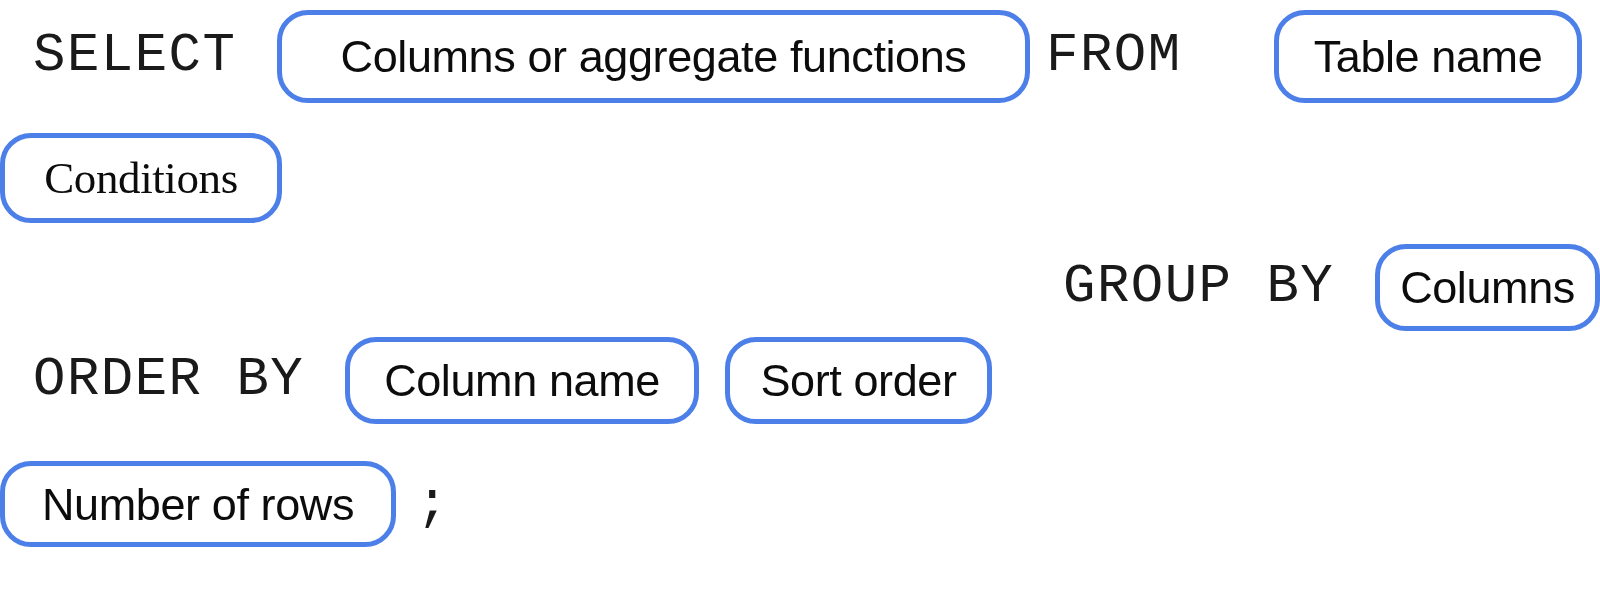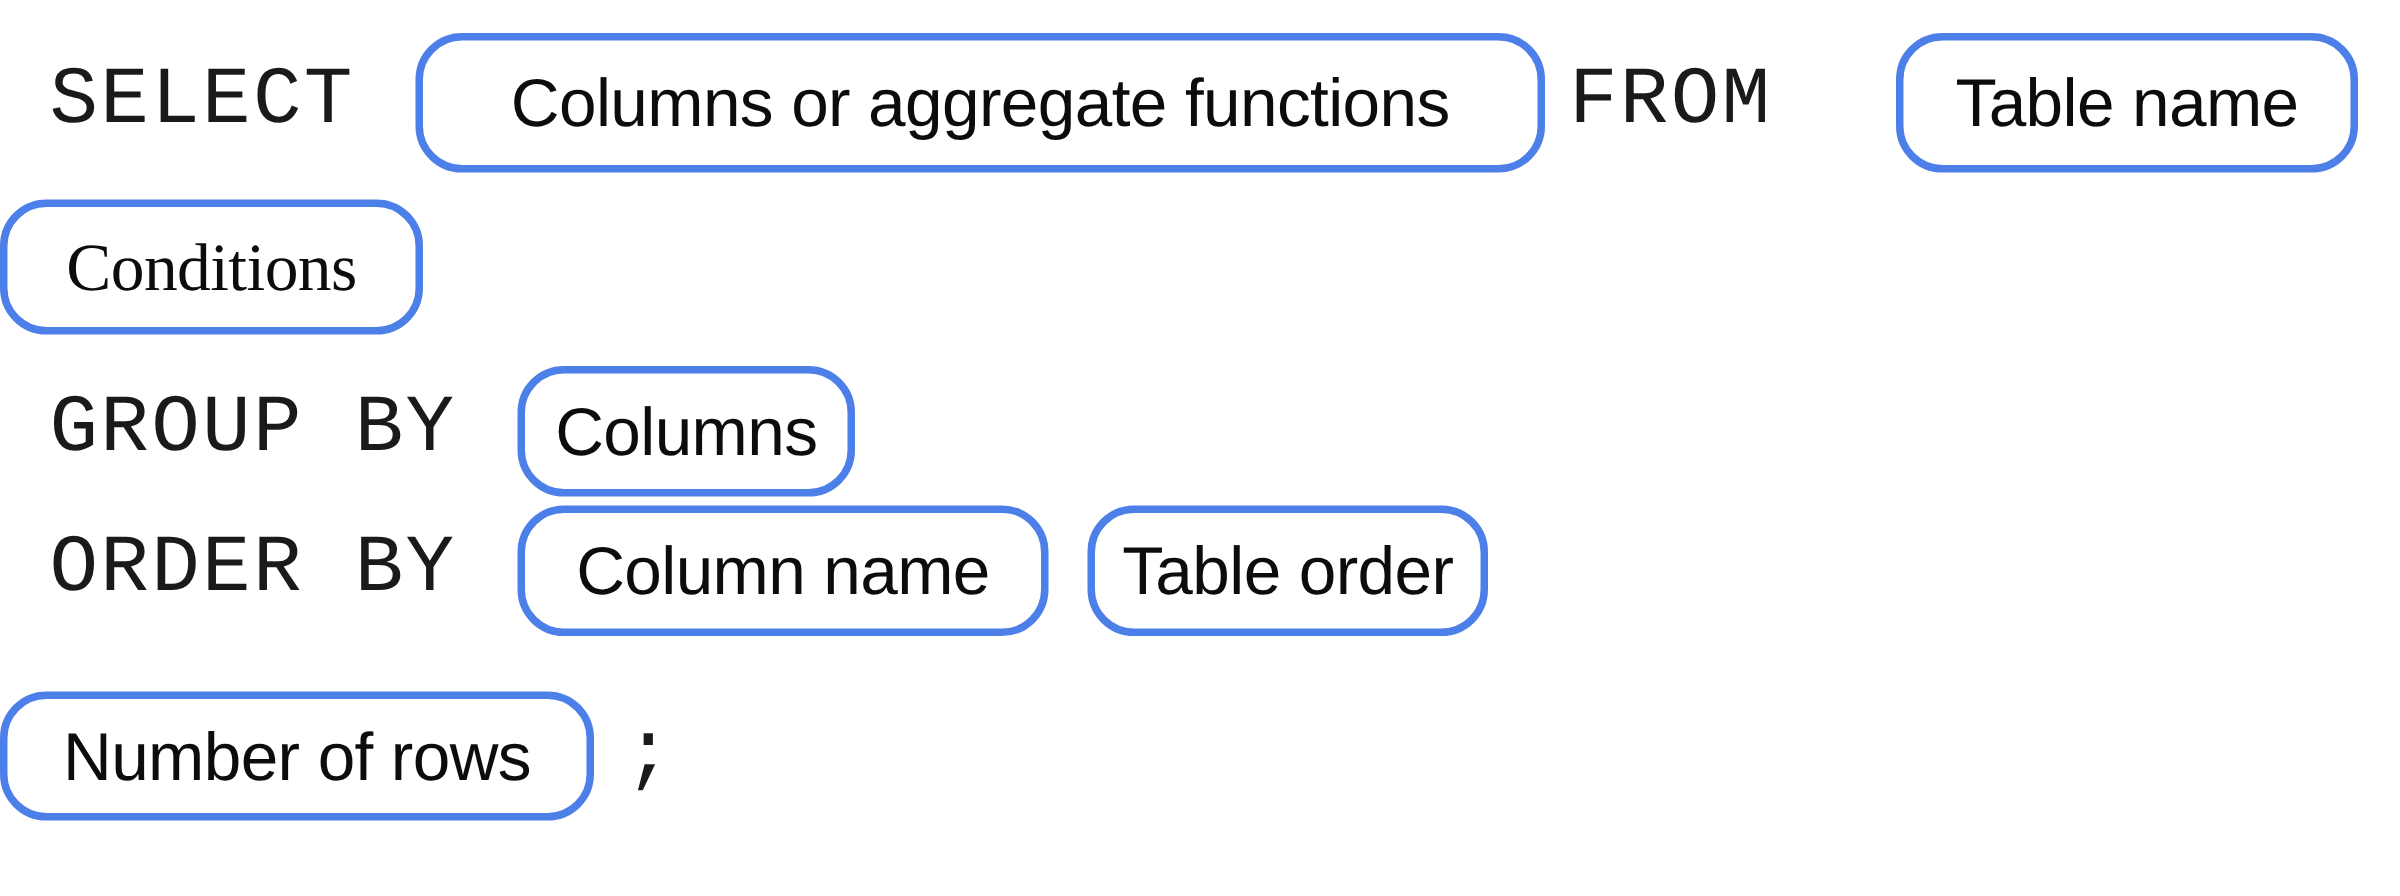--- a/index.html
+++ b/index.html
@@ -24,23 +24,23 @@
 
   .clause-row {
     position: absolute;
     left: 0;
     width: 1600px;
     height: 110px;
     display: flex;
     align-items: center;
   }
 
-  .row-1 { top: 13px; }
+  .row-1 { top: 1px; }
   .row-2 { top: 123px; }
-  .row-3 { top: 232px; }
+  .row-3 { top: 232px; justify-content: flex-end; }
   .row-4 { top: 325px; }
   .row-5 { top: 449px; }
 
   .keyword {
     font-family: "Liberation Mono", "DejaVu Sans Mono", monospace;
     font-size: 54px;
     letter-spacing: 1.5px;
     color: #1a1a1a;
     white-space: pre;
     line-height: 1;
@@ -76,21 +76,21 @@
     font-size: 54px;
     color: #1a1a1a;
     line-height: 1;
     flex: 0 0 auto;
   }
 
   
   .row-1 .keyword { width: 244px; }
   .row-1 .slot.slot-select { width: 753px; height: 93px; margin-left: 0px; }
   .row-1 .keyword.kw-from { margin-left: 16px; width: 214px; }
-  .row-1 .slot.slot-from { width: 308px; height: 93px; margin-left: 4px; }
+  .row-1 .slot.slot-from { width: 308px; height: 93px; margin-left: 14px; }
 
   
   .row-2 .keyword { width: 205px; }
   .row-2 .slot.slot-where { width: 282px; height: 90px; font-family: Liberation Serif, serif; }
 
   
   .row-3 .keyword { width: 312px; }
   .row-3 .slot.slot-group { width: 225px; height: 87px; }
 
   
@@ -131,21 +131,21 @@
       <span>Columns</span>
     </div>
   </div>
 
   <div class="clause-row row-4">
     <span class="keyword kw-indent">ORDER BY</span>
     <div class="slot slot-order-col">
       <span>Column name</span>
     </div>
     <div class="slot slot-order-dir">
-      <span>Table order</span>
+      <span>Sort order</span>
     </div>
   </div>
 
   <div class="clause-row row-5">
     <div class="slot slot-limit">
       <span>Number of rows</span>
     </div>
     <span class="terminator">;</span>
   </div>
 

